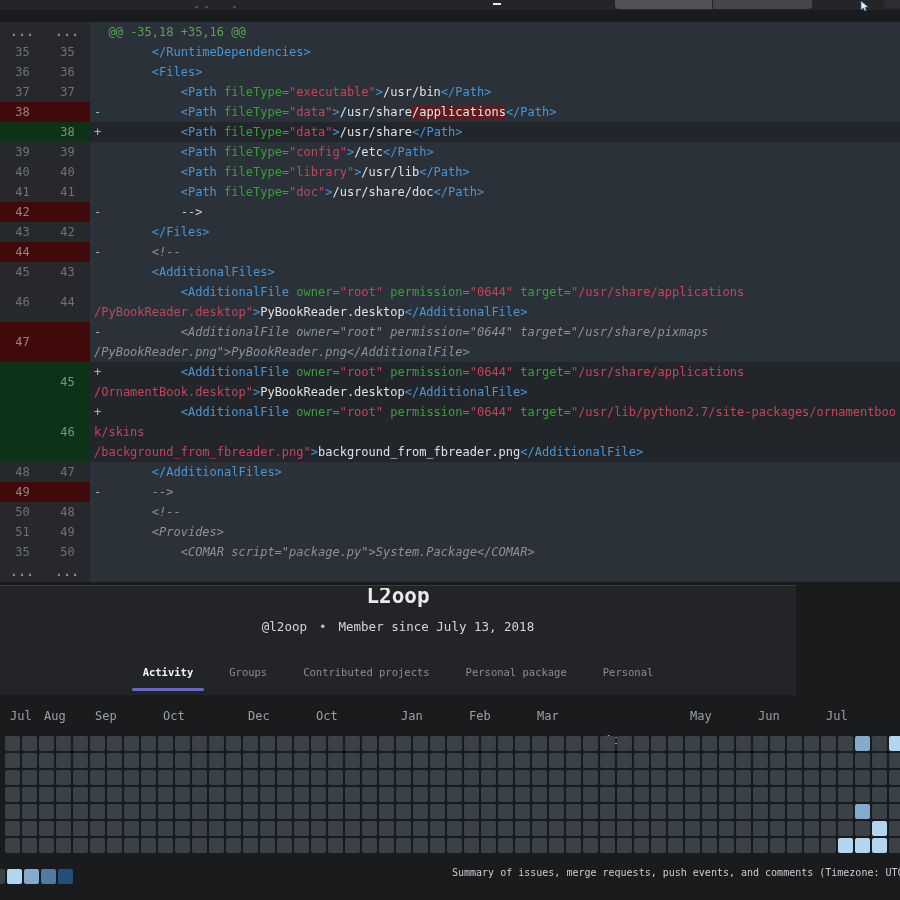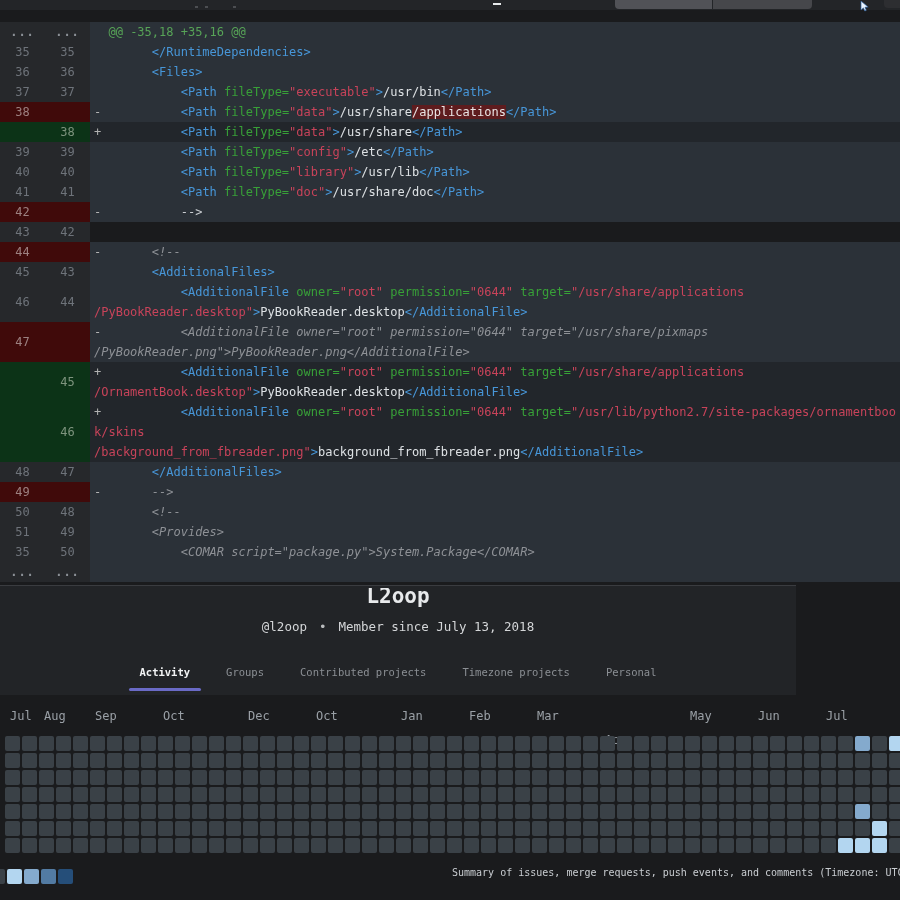--- a/index.html
+++ b/index.html
@@ -148,20 +148,21 @@
         <div class="gn old">42</div>
         <div class="gn new"></div>
       </div>
       <pre class="dcode"><span class="s-m">-</span><span class="s-x">           </span><span class="s-x2">--&gt;</span></pre>
     </div>
     <div class="drow ctx">
       <div class="gut">
         <div class="gn old">43</div>
         <div class="gn new">42</div>
       </div>
+      <pre class="dcode"><span class="s-x">        </span><span class="s-t">&lt;/Files&gt;</span></pre>
     </div>
     <div class="drow del">
       <div class="gut">
         <div class="gn old">44</div>
         <div class="gn new"></div>
       </div>
       <pre class="dcode"><span class="s-m">-</span><span class="s-x">       </span><span class="s-c">&lt;!--</span></pre>
     </div>
     <div class="drow ctx">
       <div class="gut">
@@ -250,21 +251,21 @@
   <div class="name-clip">
     <span class="name">L2oop</span>
   </div>
   <div class="subtitle">
     <span>@l2oop</span><span class="sep">•</span><span>Member since July 13, 2018</span>
   </div>
   <div class="tabs" id="tabs">
       <div class="tab active">Activity</div>
       <div class="tab">Groups</div>
       <div class="tab">Contributed projects</div>
-      <div class="tab">Timezone projects</div>
+      <div class="tab">Personal package</div>
       <div class="tab">Personal</div>
     </div>
 </div>
 
 <div class="calendar" id="calendar">
   <div class="summary">Summary of issues, merge requests, push events, and comments (Timezone: UTC</div>
 <div class="month" style="left: 10px;">Jul</div>
     <div class="month" style="left: 44px;">Aug</div>
     <div class="month" style="left: 95px;">Sep</div>
     <div class="month" style="left: 163px;">Oct</div>

